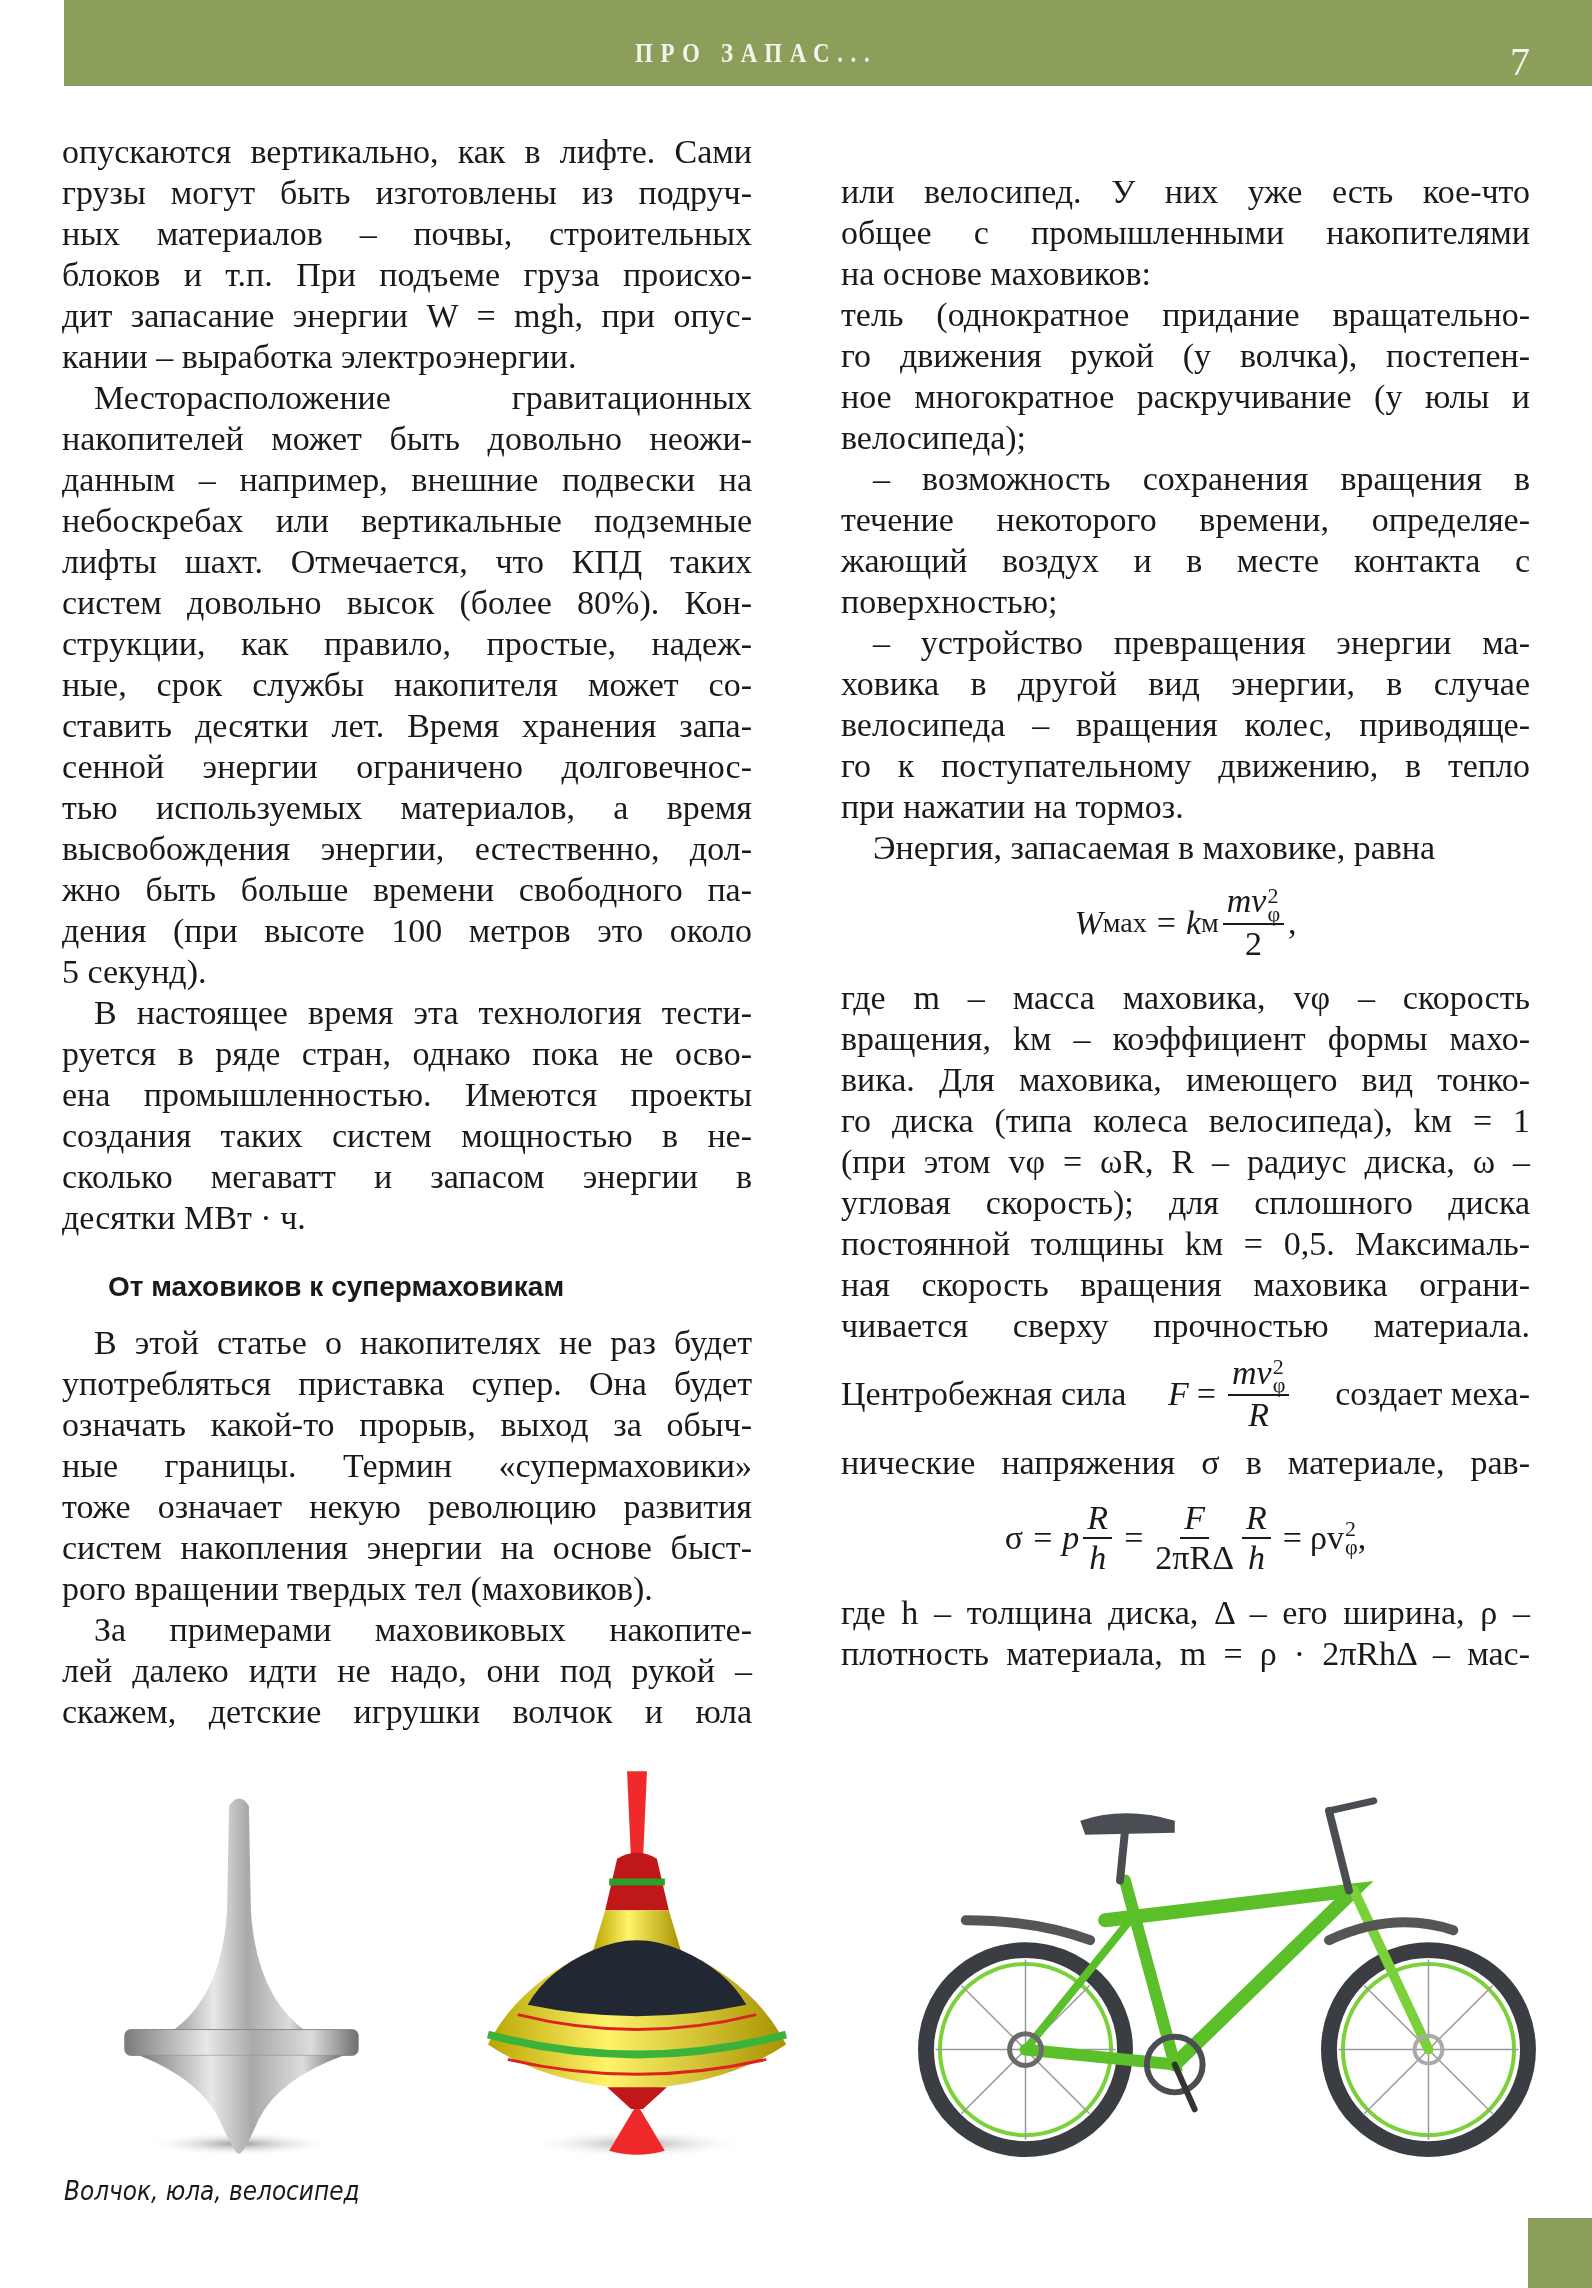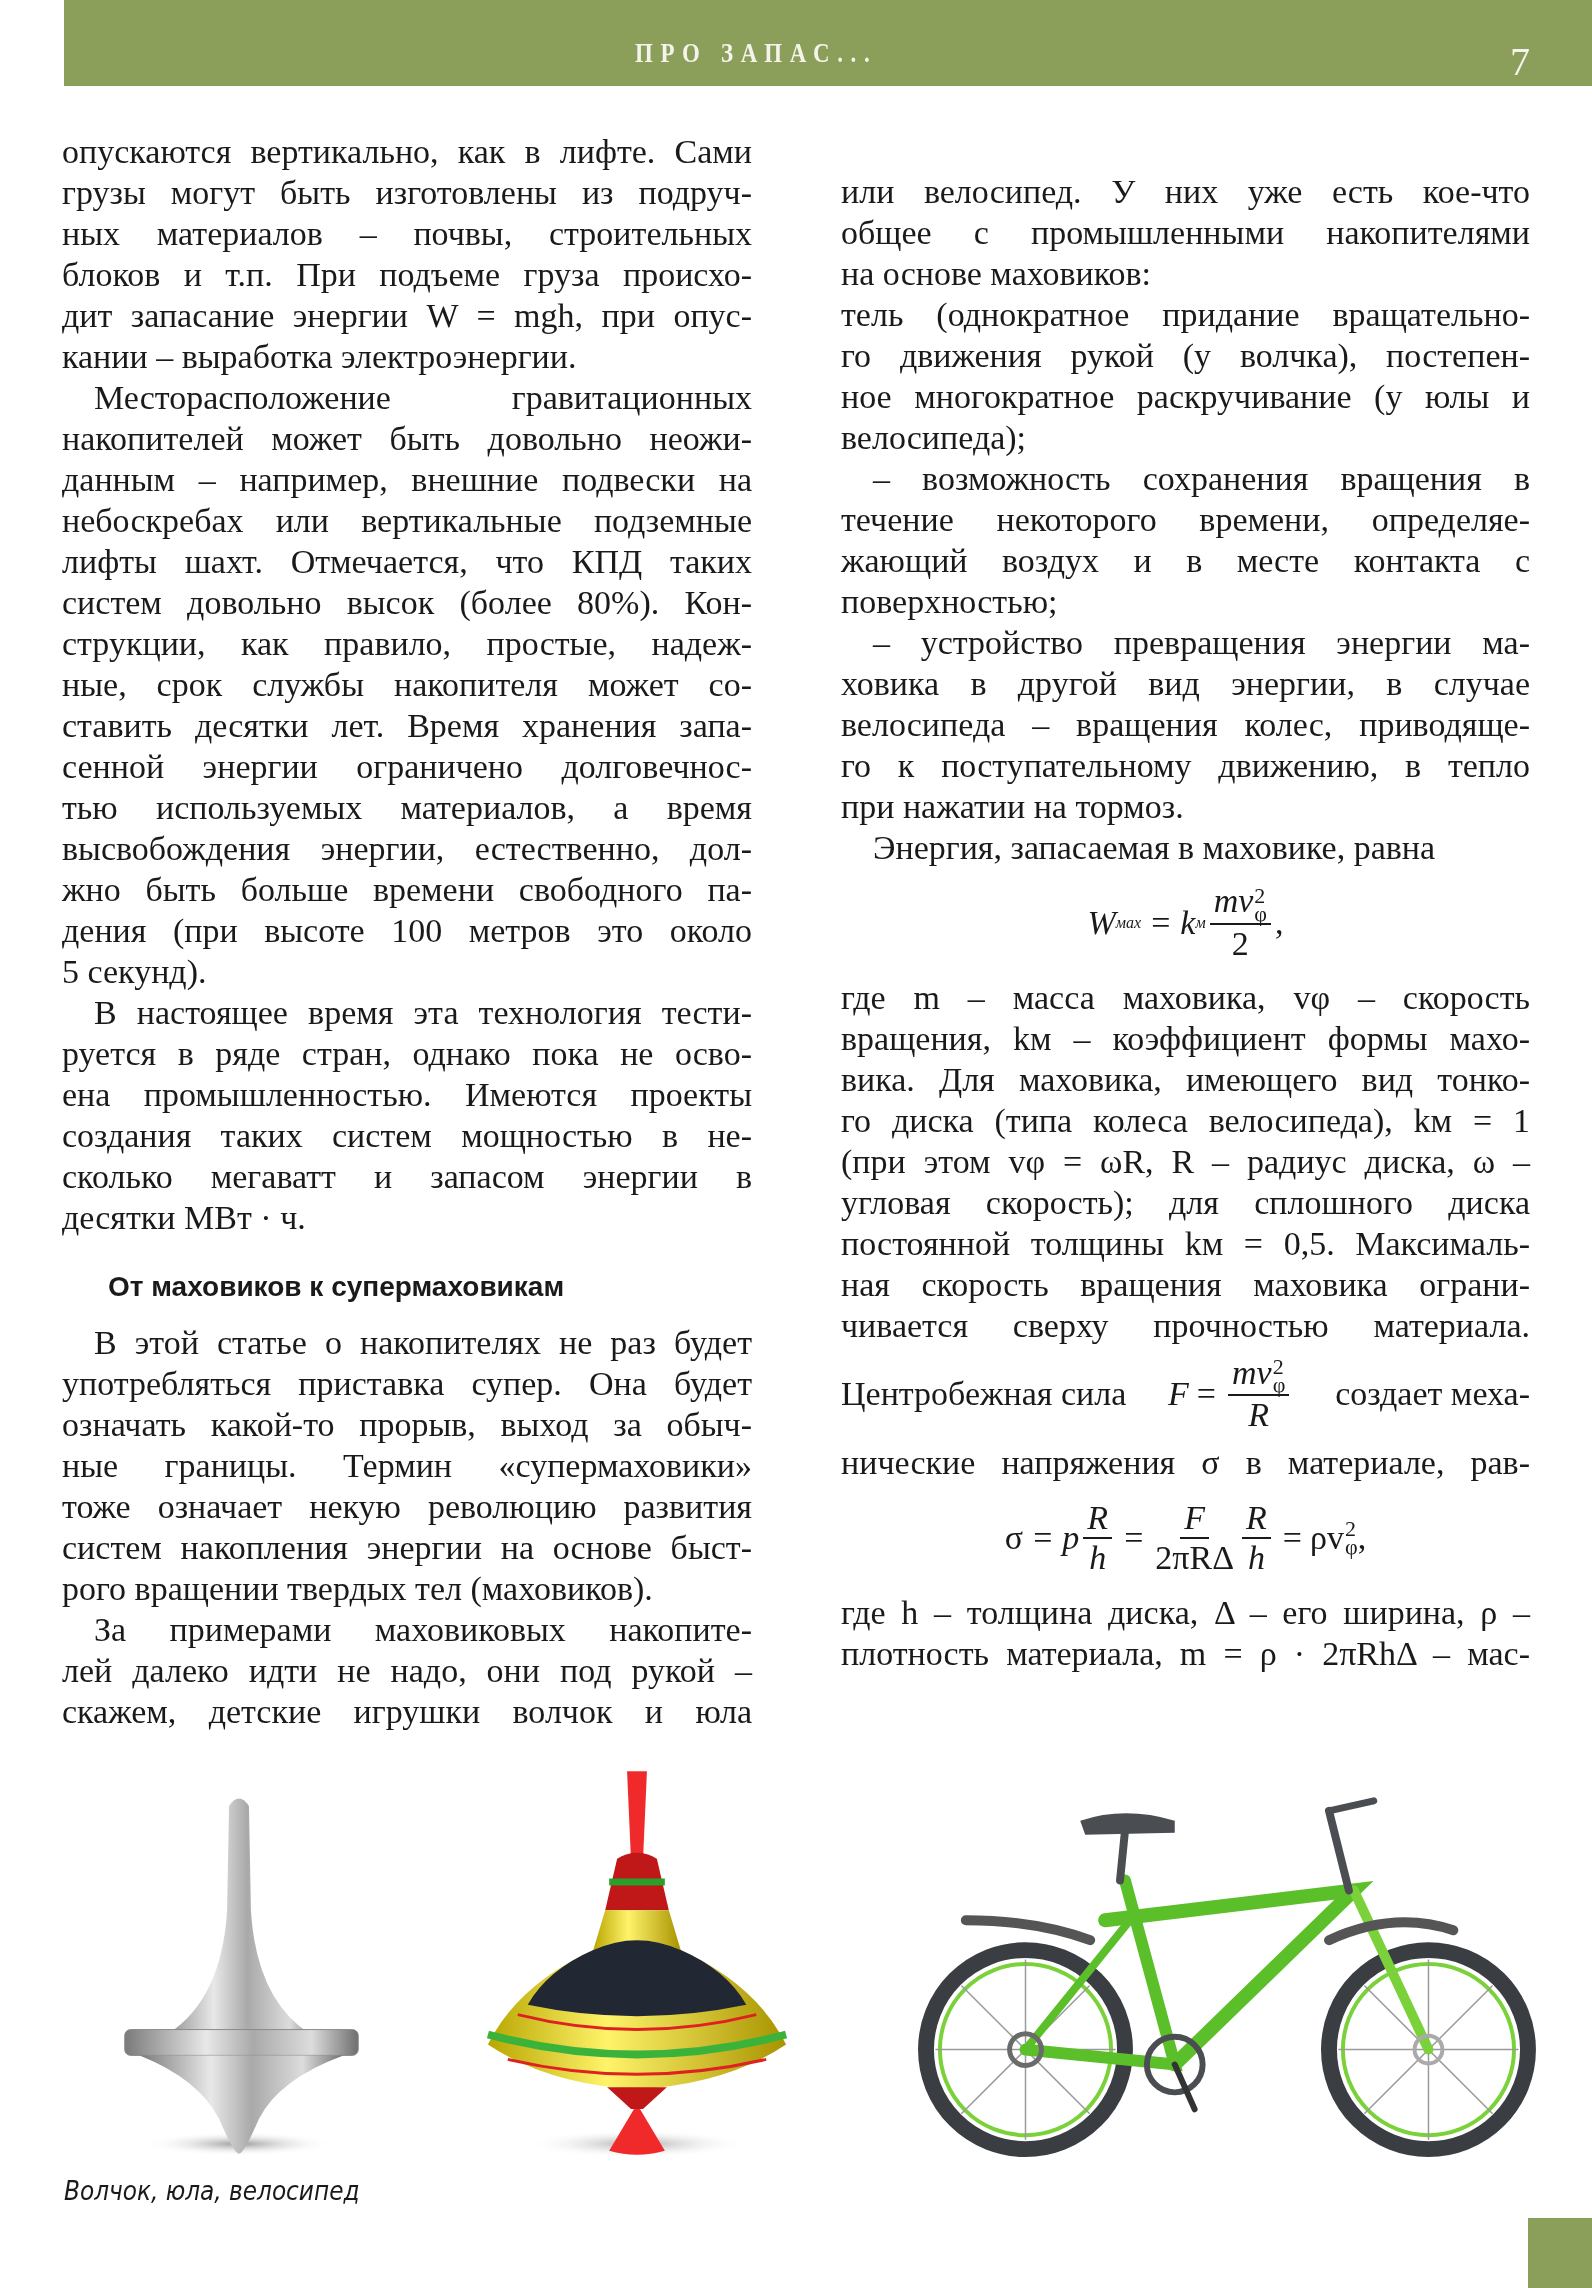--- a/index.html
+++ b/index.html
@@ -13,21 +13,21 @@
   .col-right { left:841px; width:689px; top:131px;margin-top:40px; }
   .ln { height:41px; line-height:41px; white-space:nowrap; text-align:justify; text-align-last:justify; overflow:visible; }
   .ln.last { text-align-last:left; }
   .ln.indent { padding-left:32px; }
   .heading { height:70px; line-height:70px; font-family:"Liberation Sans", sans-serif; font-weight:bold; font-size:28px; padding-left:46px; margin-top:14px; margin-bottom:0; }
   .formula { position:relative; font-family:"Liberation Serif", serif; font-size:34px; }
   .frac { display:inline-flex; flex-direction:column; align-items:center; vertical-align:middle; margin:0 4px; }
   .frac .num { border-bottom:2px solid #1a1a1a; padding:0 4px; line-height:38px; }
   .frac .den { line-height:38px; }
   i { font-style:italic; }
-  sub, sup { font-size:16px;font-style:italic; }
+  sub, sup { font-size:28px; }
   sub { vertical-align:-8px; }
   .supsub { display:inline-flex; flex-direction:column; vertical-align:middle; font-size:22px; line-height:18px; margin-left:1px; }
   .f1 { height:109px; display:flex; align-items:center; justify-content:center; }
   .f3 { height:109px; display:flex; align-items:center; justify-content:center; }
   .cf-line { height:96px; display:flex; align-items:center; justify-content:space-between; }
   .images { position:absolute; left:0; top:1761px; width:1592px; height:418px; }
   .img { position:absolute; }
   .caption { position:absolute; left:64px; top:2175px; font-family:"DejaVu Sans", sans-serif; font-style:italic; font-size:27px; transform:scaleX(0.86); transform-origin:left; color:#1a1a1a; }
   .corner { position:absolute; left:1528px; top:2218px; width:64px; height:71px; background:#8b9e5a; }
 </style>

